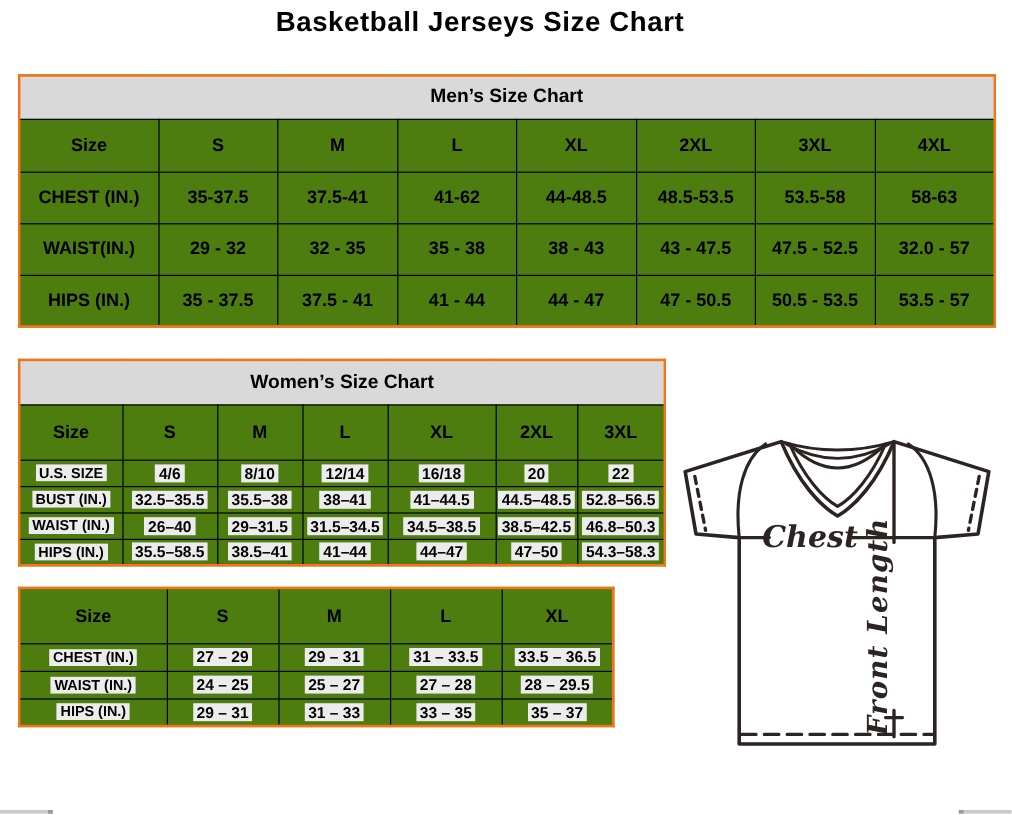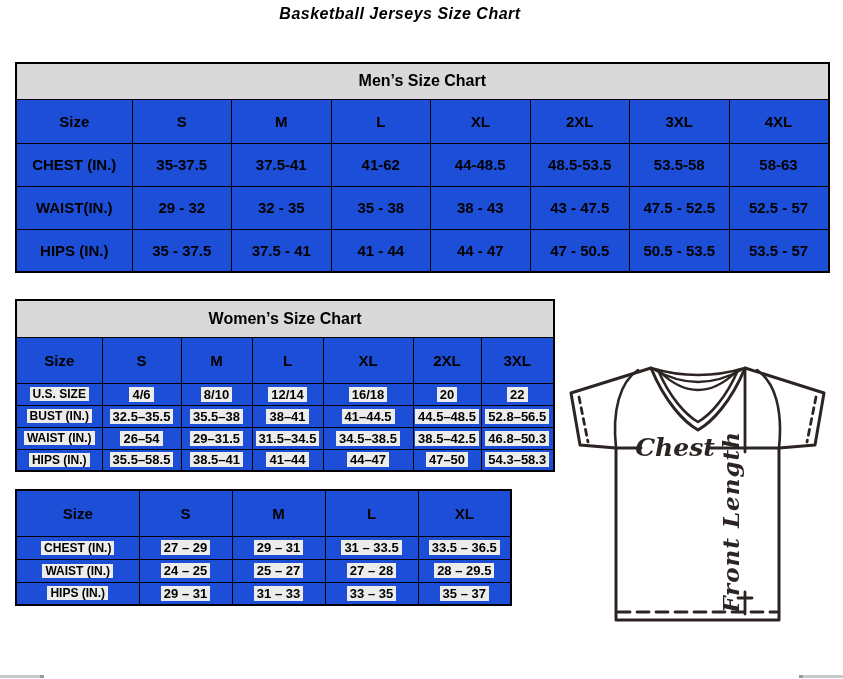--- a/index.html
+++ b/index.html
@@ -4,25 +4,25 @@
 <style>
   html,body { margin:0; padding:0; }
   body {
     width:843px; height:679px; position:relative; overflow:hidden;
     background:#ffffff;
     font-family:"Liberation Sans", sans-serif;
     font-weight:bold; color:#000;
   }
   .page-title {
     position:absolute; top:5px; left:0; width:800px;
-    text-align:center; font-size:16px; letter-spacing:0.5px;font-style:italic;
+    text-align:center; font-size:23px; letter-spacing:0.5px;
   }
   table {
     position:absolute; border-collapse:collapse; table-layout:fixed;
-    background:#1d4ed8; border:2px solid #000000;
+    background:#4d7c0f; border:2px solid #f97316;
   }
   th, td { border:1px solid #000; text-align:center; vertical-align:middle; padding:0; }
   th.band { background:#d9d9d9; font-size:16px; }
   .hl { background:#ececec; padding:0 3px; }
 
   #mens-table   { left:15px; top:62px;  width:813px; }
   #mens-table tr.bandrow { height:36px; }
   #mens-table tr.szrow   { height:44px; }
   #mens-table tr.datarow { height:43px; }
   #mens-table .szhead, #mens-table .rowlabel, #mens-table .val { font-size:15px; }
@@ -92,21 +92,21 @@
         <td class="val"><span>58-63</span></td>
       </tr>
       <tr class="datarow">
         <th class="rowlabel"><span>WAIST(IN.)</span></th>
         <td class="val"><span>29 - 32</span></td>
         <td class="val"><span>32 - 35</span></td>
         <td class="val"><span>35 - 38</span></td>
         <td class="val"><span>38 - 43</span></td>
         <td class="val"><span>43 - 47.5</span></td>
         <td class="val"><span>47.5 - 52.5</span></td>
-        <td class="val"><span>52.5 - 57</span></td>
+        <td class="val"><span>32.0 - 57</span></td>
       </tr>
       <tr class="datarow">
         <th class="rowlabel"><span>HIPS (IN.)</span></th>
         <td class="val"><span>35 - 37.5</span></td>
         <td class="val"><span>37.5 - 41</span></td>
         <td class="val"><span>41 - 44</span></td>
         <td class="val"><span>44 - 47</span></td>
         <td class="val"><span>47 - 50.5</span></td>
         <td class="val"><span>50.5 - 53.5</span></td>
         <td class="val"><span>53.5 - 57</span></td>
@@ -151,21 +151,21 @@
         <th class="rowlabel"><span class="hl">BUST (IN.)</span></th>
         <td class="val"><span class="hl">32.5–35.5</span></td>
         <td class="val"><span class="hl">35.5–38</span></td>
         <td class="val"><span class="hl">38–41</span></td>
         <td class="val"><span class="hl">41–44.5</span></td>
         <td class="val"><span class="hl">44.5–48.5</span></td>
         <td class="val"><span class="hl">52.8–56.5</span></td>
       </tr>
       <tr class="datarow">
         <th class="rowlabel"><span class="hl">WAIST (IN.)</span></th>
-        <td class="val"><span class="hl">26–54</span></td>
+        <td class="val"><span class="hl">26–40</span></td>
         <td class="val"><span class="hl">29–31.5</span></td>
         <td class="val"><span class="hl">31.5–34.5</span></td>
         <td class="val"><span class="hl">34.5–38.5</span></td>
         <td class="val"><span class="hl">38.5–42.5</span></td>
         <td class="val"><span class="hl">46.8–50.3</span></td>
       </tr>
       <tr class="datarow">
         <th class="rowlabel"><span class="hl">HIPS (IN.)</span></th>
         <td class="val"><span class="hl">35.5–58.5</span></td>
         <td class="val"><span class="hl">38.5–41</span></td>

